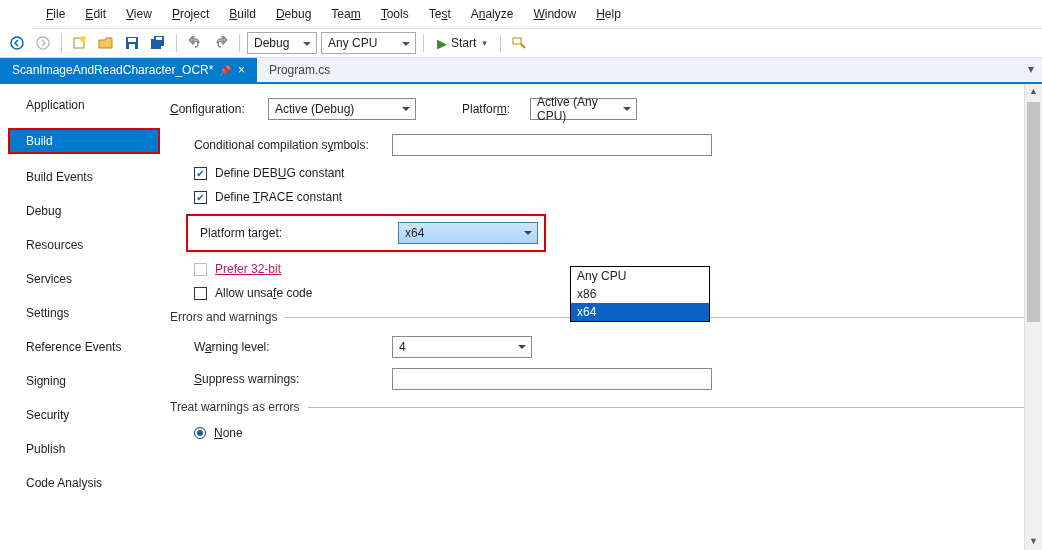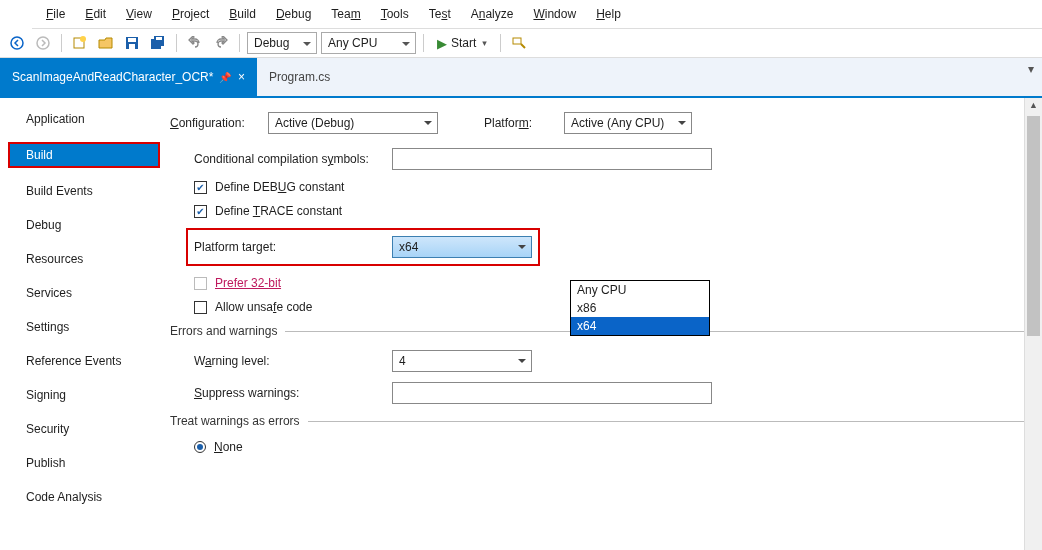--- a/index.html
+++ b/index.html
@@ -13,56 +13,56 @@
 
 .toolbar { display: flex; align-items: center; padding: 3px 6px; border-bottom: 1px solid #ddd; gap: 4px; }
 .tb-btn { width: 22px; height: 22px; display: inline-flex; align-items: center; justify-content: center; }
 .tb-sep { width: 1px; height: 18px; background: #ccc; margin: 0 3px; }
 .tb-drop { border: 1px solid #aaa; background: #fff; height: 22px; display: inline-flex; align-items: center; padding: 0 18px 0 6px; position: relative; min-width: 70px; }
 .tb-drop::after { content: ""; position: absolute; right: 5px; top: 9px; border: 4px solid transparent; border-top-color: #555; }
 .tb-play { color: #388a34; font-size: 13px; }
 .tb-start { display: inline-flex; align-items: center; gap: 4px; padding: 0 6px; height: 22px; }
 
 
-.tabstrip { background: #eef3fa; display: flex; align-items: stretch; border-bottom: 2px solid #007acc; height: 40px; }
+.tabstrip { background: #eef3fa; display: flex; align-items: stretch; border-bottom: 2px solid #007acc; height: 26px; }
 .tab { padding: 5px 12px; display: flex; align-items: center; gap: 6px; color: #444; }
 .tab.active { background: #007acc; color: #fff; }
 .tab .x { font-family: Arial; }
 .tab .pin { font-size: 10px; }
 .tabstrip .spacer { flex: 1; }
 .tabstrip .caret { padding: 4px 8px; color: #555; }
 
 
 .page-body { display: flex; height: calc(550px - 82px); }
 .sidebar { width: 160px; padding: 10px 0 0 18px; display: flex; flex-direction: column; gap: 12px; }
 .side-item { padding: 4px 8px; }
 .side-item.selected { background: #007acc; color: #fff; border: 2px solid #d80000; margin-left: -10px; padding-left: 16px; }
 
 .content { flex: 1; padding: 14px 4px 0 10px; position: relative; overflow: hidden; }
 .cfg-row { display: flex; align-items: center; gap: 8px; margin-bottom: 14px; }
 .cfg-label { min-width: 90px; }
 .cfg-label u { text-decoration: underline; }
 .combo { border: 1px solid #888; background: #fff; height: 22px; display: inline-flex; align-items: center; padding: 0 6px; position: relative; }
 .combo::after { content: ""; position: absolute; right: 5px; top: 8px; border: 4px solid transparent; border-top-color: #444; }
-.combo.w170 { width: 170px; } .combo.w120 { width: 128px; margin-left: 12px; } .combo.w140 { width: 140px; }
+.combo.w170 { width: 148px; } .combo.w120 { width: 107px; } .combo.w140 { width: 140px; }
 .combo.blue { background: linear-gradient(#cee6fb,#a8d4f7); border-color: #3c7fb1; }
 
 .group-title { display: flex; align-items: center; gap: 8px; color: #333; margin: 6px 0 12px 0; }
 .group-title::after { content: ""; flex: 1; height: 1px; background: #bbb; }
 
 .field-row { display: flex; align-items: center; margin: 10px 0 10px 24px; gap: 8px; }
 .field-label { min-width: 190px; }
 .field-label u, .chk-label u { text-decoration: underline; }
 .text-input { border: 1px solid #888; background: #fff; height: 22px; }
 .text-input.w320 { width: 320px; }
 .chk { width: 13px; height: 13px; border: 1px solid #333; display: inline-flex; align-items: center; justify-content: center; font-size: 10px; color: #1b5faa; }
 .chk.disabled { border-color: #bbb; color: #bbb; }
 .chk-label.disabled { color: #be185d; text-decoration: underline; }
 
-.highlight-row { border: 2px solid #d80000; display: inline-flex; align-items: center; padding: 6px 6px 6px 6px; margin-left: 16px; gap: 8px; }
+.highlight-row { border: 2px solid #d80000; display: inline-flex; align-items: center; padding: 6px 6px 6px 12px; margin-left: 16px; gap: 8px; }
 .highlight-row .field-label { min-width: 190px; }
 
 .dropdown-list { position: absolute; border: 1px solid #000; background: #fff; width: 140px; }
 .dropdown-list div { padding: 2px 6px; }
 .dropdown-list div.sel { background: #0a64c8; color: #fff; }
 
 .radio { width: 12px; height: 12px; border: 1px solid #333; border-radius: 50%; display: inline-flex; align-items: center; justify-content: center; }
 .radio .dot { width: 6px; height: 6px; background: #1b5faa; border-radius: 50%; }
 
 .scrollbar { position: absolute; right: 0; top: 0; bottom: 0; width: 18px; background: #f0f0f0; border-left: 1px solid #ddd; }

